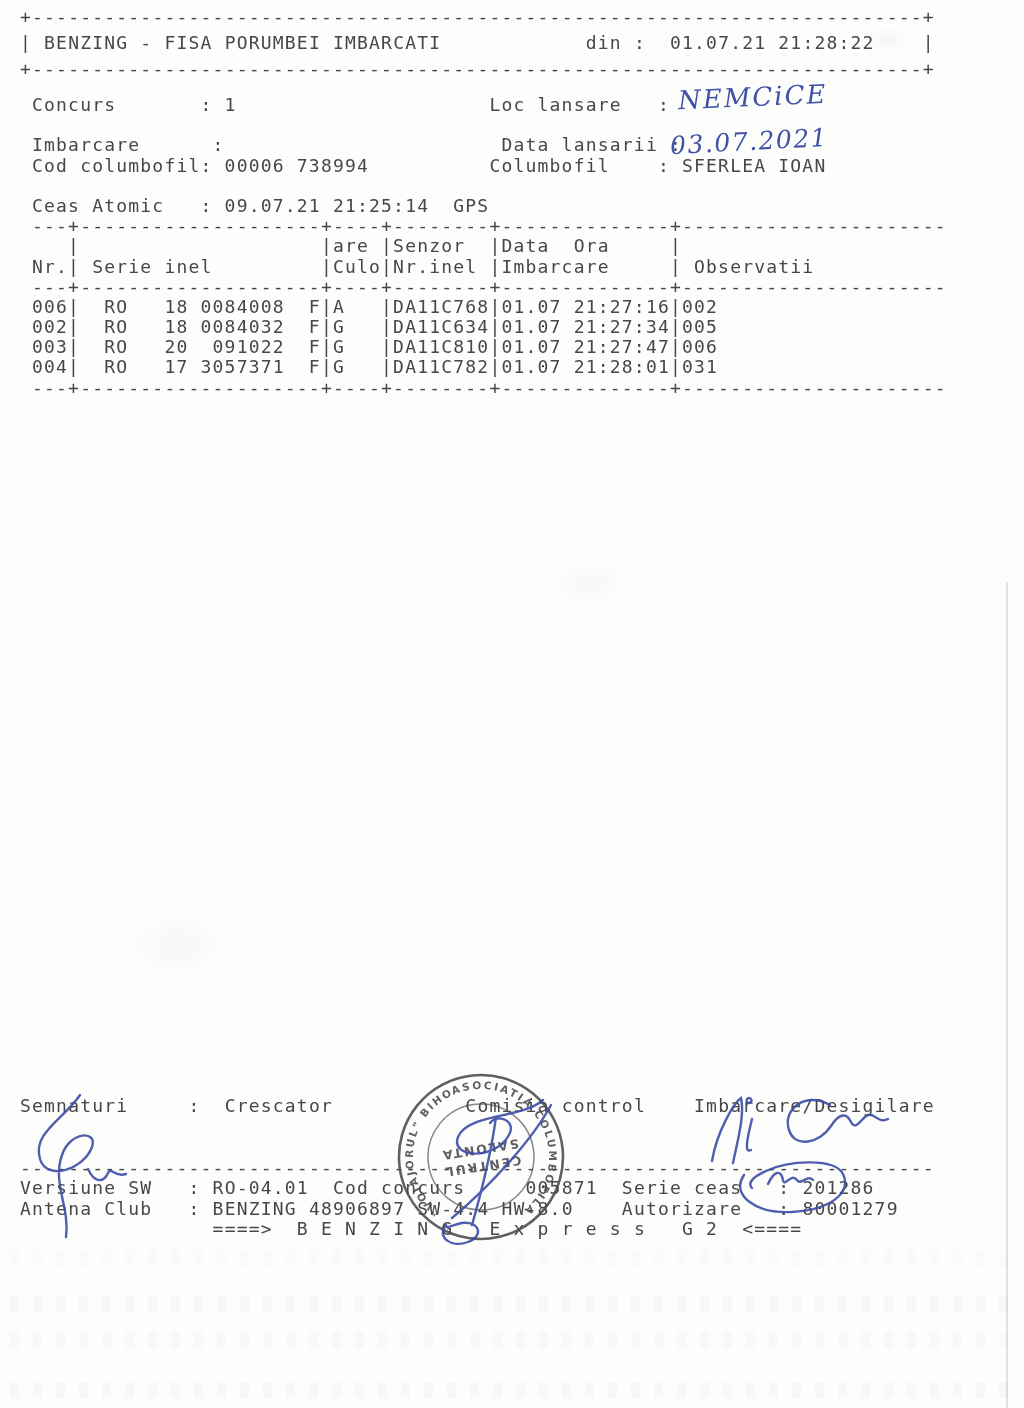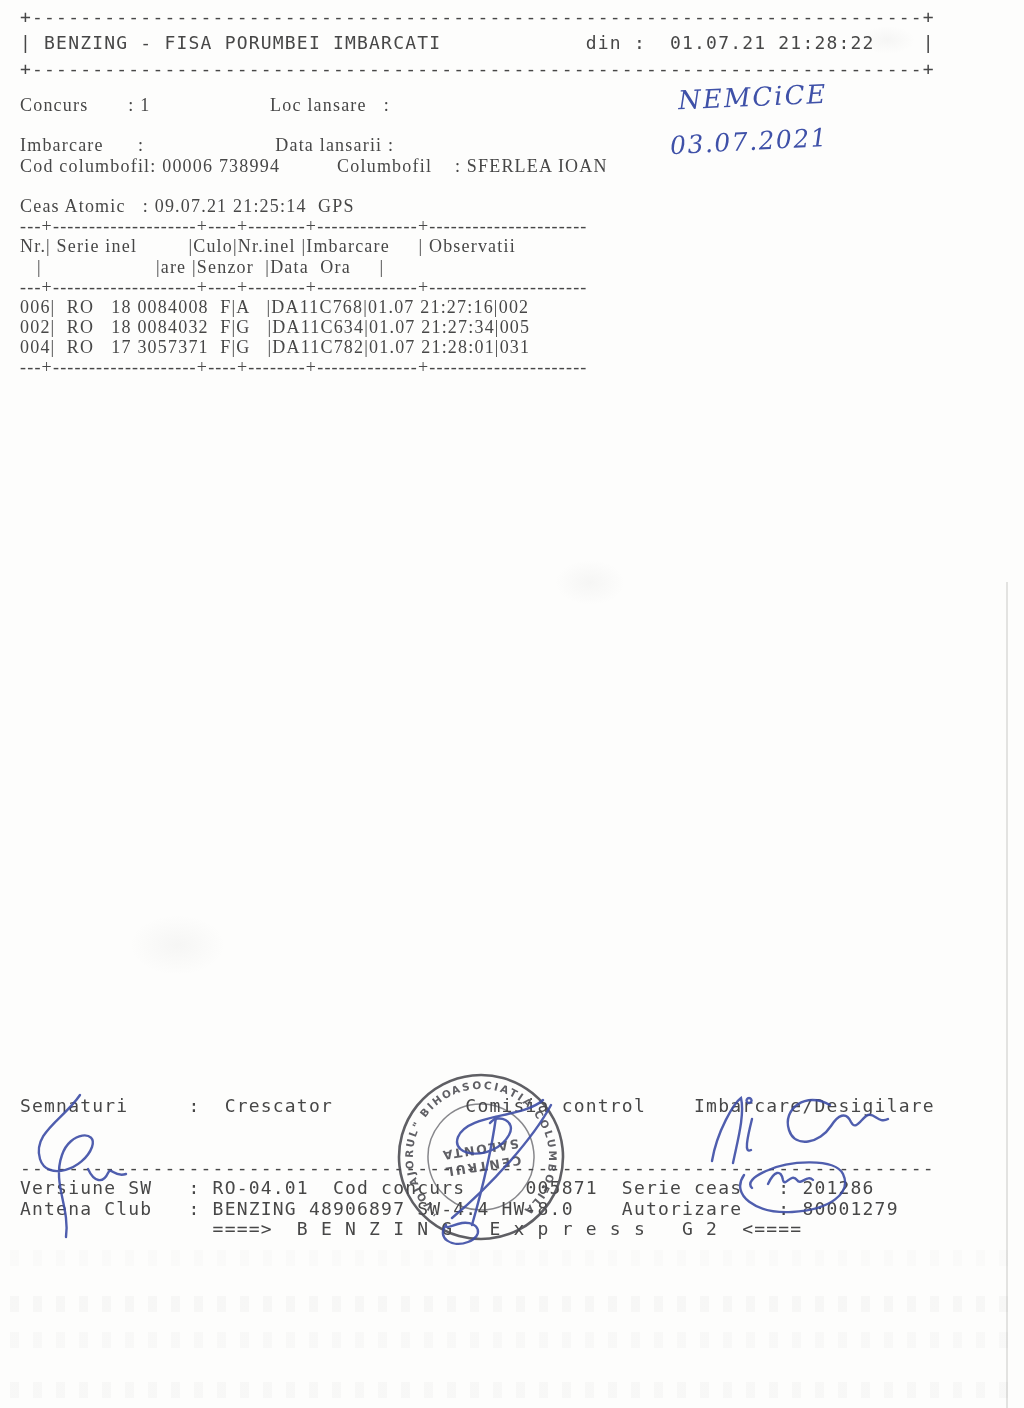--- a/index.html
+++ b/index.html
@@ -7,21 +7,21 @@
     position:relative; width:1024px; height:1408px;
     background:#fdfdfc; overflow:hidden;
     font-family:"DejaVu Sans Mono", monospace;
   }
   .mono-line {
     white-space:pre; font-size:18px; letter-spacing:1.2px;
     color:#474747;
   }
   .header-block { position:absolute; left:20px; top:4px; }
   .header-block .mono-line { height:26px; line-height:26px; }
-  .body-block { position:absolute; left:20px; top:95px;font-family:Liberation Serif, serif; }
+  .body-block { position:absolute; left:32px; top:95px; }
   .body-block .mono-line { height:20.2px; line-height:20.2px; }
   .footer-block { position:absolute; left:20px; top:1096px; }
   .footer-block .mono-line { height:20.5px; line-height:20.5px; }
 
   .handwriting {
     position:absolute; font-family:"DejaVu Serif", serif;
     font-style:italic; color:#3f51a8; white-space:pre;
   }
   .hw-loc  { left:678px; top:82px;  font-size:26px; letter-spacing:2px; transform:rotate(-2.5deg); }
   .hw-data { left:670px; top:127px; font-size:25px; letter-spacing:1.5px; transform:rotate(-3deg); }
@@ -57,25 +57,26 @@
   </div>
 
   <div class="body-block">
     <div class="mono-line">Concurs       : 1                     Loc lansare   :</div>
     <div class="mono-line"></div>
     <div class="mono-line">Imbarcare      :                       Data lansarii :</div>
     <div class="mono-line">Cod columbofil: 00006 738994          Columbofil    : SFERLEA IOAN</div>
     <div class="mono-line"></div>
     <div class="mono-line">Ceas Atomic   : 09.07.21 21:25:14  GPS</div>
     <div class="mono-line">---+--------------------+----+--------+--------------+----------------------</div>
+    <div class="mono-line">   |                    |are |Senzor  |Data  Ora     |</div>
     <div class="mono-line">Nr.| Serie inel         |Culo|Nr.inel |Imbarcare     | Observatii</div>
-    <div class="mono-line">   |                    |are |Senzor  |Data  Ora     |</div>
     <div class="mono-line">---+--------------------+----+--------+--------------+----------------------</div>
     <div class="mono-line">006|  RO   18 0084008  F|A   |DA11C768|01.07 21:27:16|002</div>
     <div class="mono-line">002|  RO   18 0084032  F|G   |DA11C634|01.07 21:27:34|005</div>
+    <div class="mono-line">003|  RO   20  091022  F|G   |DA11C810|01.07 21:27:47|006</div>
     <div class="mono-line">004|  RO   17 3057371  F|G   |DA11C782|01.07 21:28:01|031</div>
     <div class="mono-line">---+--------------------+----+--------+--------------+----------------------</div>
   </div>
 
   <span class="handwriting hw-loc">NEMCiCE</span>
   <span class="handwriting hw-data">03.07.2021</span>
 
   <div class="footer-block">
     <div class="mono-line">Semnaturi     :  Crescator           Comisia control    Imbarcare/Desigilare</div>
     <div class="mono-line"></div>

